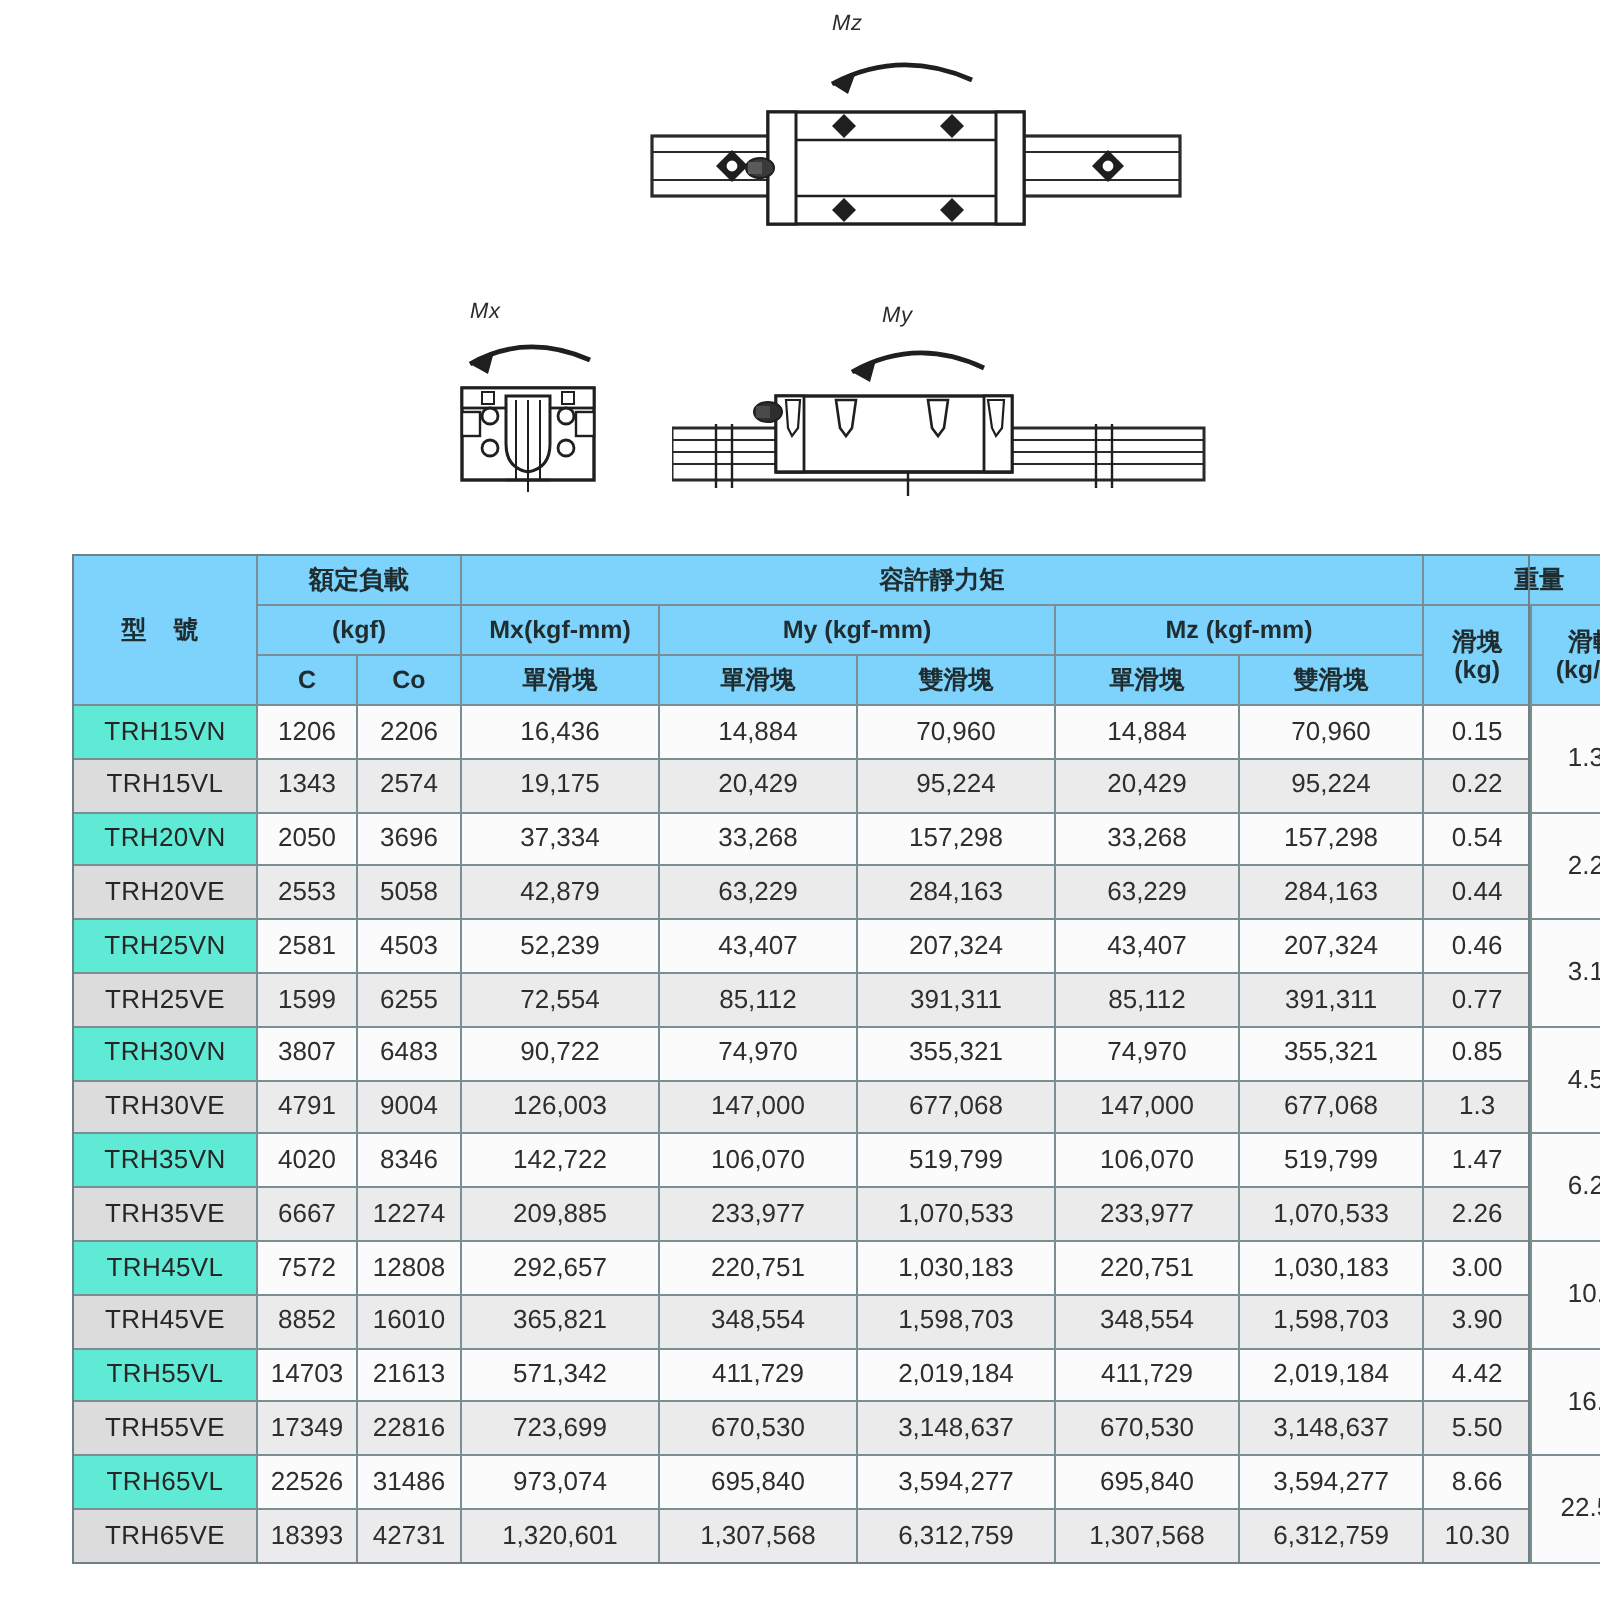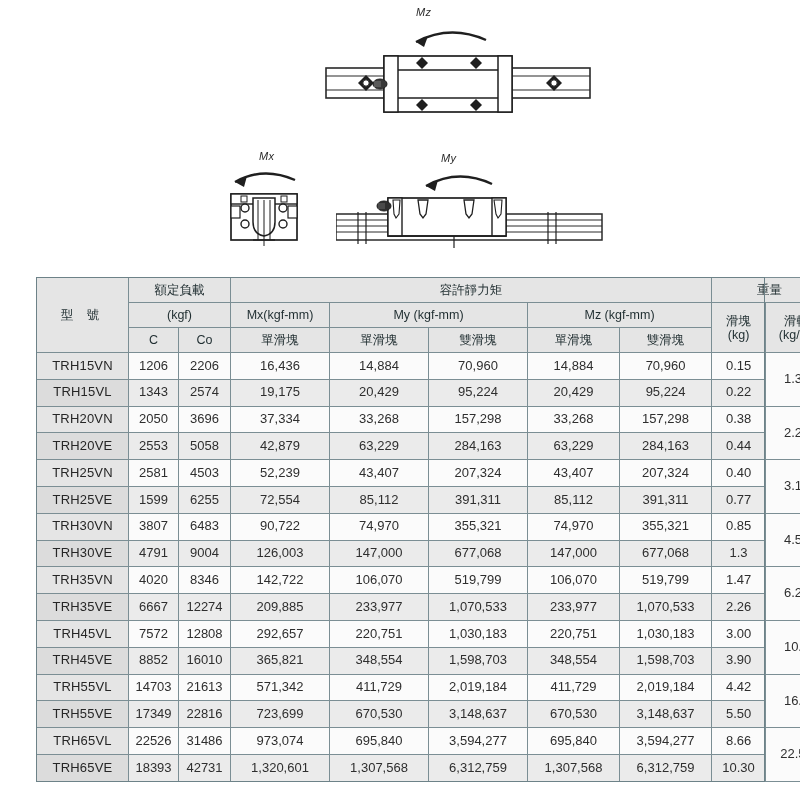--- a/index.html
+++ b/index.html
@@ -47,33 +47,34 @@
   }
   table.spec th, table.spec td {
     border: 1px solid #7b8e94;
     text-align: center;
     vertical-align: middle;
     padding: 0;
     line-height: 1.12;
     font-weight: normal;
   }
   table.spec thead th {
-    background: #e5e5e5;
+    background: #7dd3fc;
     color: #1f2d30;
     font-size: 12.5px;
     height: 25px;
+    font-weight: bold;
   }
   th.hdr-model { font-size: 13px; letter-spacing: 5px; padding-left: 5px; }
   th.hdr-group { font-size: 13px; }
   th.hdr-unit  { font-size: 12.5px; }
   th.hdr-sub   { font-size: 12.5px; }
 
   table.spec tbody td { height: 26.8px; font-size: 13px; }
   td.model {
-    background: #e5e5e5;
+    background: #5eead4;
     font-weight: bold;
     font-size: 13px;
     letter-spacing: .2px;
     color: #262626;
   }
   tr.alt td.num { background: #ebebeb; }
   tr.alt td.model { background: #dcdcdc; margin-top: 16px; }
   td.num { background: #fbfbfb; }
   td.rail { background: #fbfbfb; font-size: 13px; }
 
@@ -124,21 +125,21 @@
           <polygon points="98,99 104,93 110,99 104,105"></polygon>
           <polygon points="152,99 158,93 164,99 158,105"></polygon>
         </g>
 
         <ellipse cx="62" cy="78" rx="7" ry="5" fill="#3a3a3a" stroke="#1f1f1f" stroke-width="1"></ellipse>
         <rect x="56" y="75" width="7" height="6" fill="#5a5a5a"></rect>
       </svg>
     </div>
 
     <div class="diag" style="left:203px; top:150px;">
-      <div class="momentlabel" style="left:56px; top:0px;">Mx</div>
+      <div class="momentlabel" style="left:32px; top:0px;">Mx</div>
       <svg width="120" height="106" viewBox="0 0 120 106">
         <path d="M 32 32 Q 60 16 92 30" fill="none" stroke="#1f1f1f" stroke-width="2.4"></path>
         <polygon points="32,32 44,26 41,37" fill="#1f1f1f"></polygon>
 
         <rect x="28" y="44" width="66" height="46" fill="#ffffff" stroke="#1f1f1f" stroke-width="1.7"></rect>
         <rect x="28" y="44" width="66" height="10" fill="#ffffff" stroke="#1f1f1f" stroke-width="1.4"></rect>
 
         <rect x="28" y="56" width="9" height="12" fill="#ffffff" stroke="#1f1f1f" stroke-width="1.2"></rect>
         <rect x="85" y="56" width="9" height="12" fill="#ffffff" stroke="#1f1f1f" stroke-width="1.2"></rect>
 
@@ -264,21 +265,21 @@
           </tr>
           <tr>
             <td class="model">TRH20VN</td>
             <td class="num">2050</td>
             <td class="num">3696</td>
             <td class="num">37,334</td>
             <td class="num">33,268</td>
             <td class="num">157,298</td>
             <td class="num">33,268</td>
             <td class="num">157,298</td>
-            <td class="num">0.38</td>
+            <td class="num">0.54</td>
             <td class="rail" rowspan="2">2.28</td>
           </tr>
           <tr class="alt">
             <td class="model">TRH20VE</td>
             <td class="num">2553</td>
             <td class="num">5058</td>
             <td class="num">42,879</td>
             <td class="num">63,229</td>
             <td class="num">284,163</td>
             <td class="num">63,229</td>
@@ -287,21 +288,21 @@
           </tr>
           <tr>
             <td class="model">TRH25VN</td>
             <td class="num">2581</td>
             <td class="num">4503</td>
             <td class="num">52,239</td>
             <td class="num">43,407</td>
             <td class="num">207,324</td>
             <td class="num">43,407</td>
             <td class="num">207,324</td>
-            <td class="num">0.40</td>
+            <td class="num">0.46</td>
             <td class="rail" rowspan="2">3.17</td>
           </tr>
           <tr class="alt">
             <td class="model">TRH25VE</td>
             <td class="num">1599</td>
             <td class="num">6255</td>
             <td class="num">72,554</td>
             <td class="num">85,112</td>
             <td class="num">391,311</td>
             <td class="num">85,112</td>

